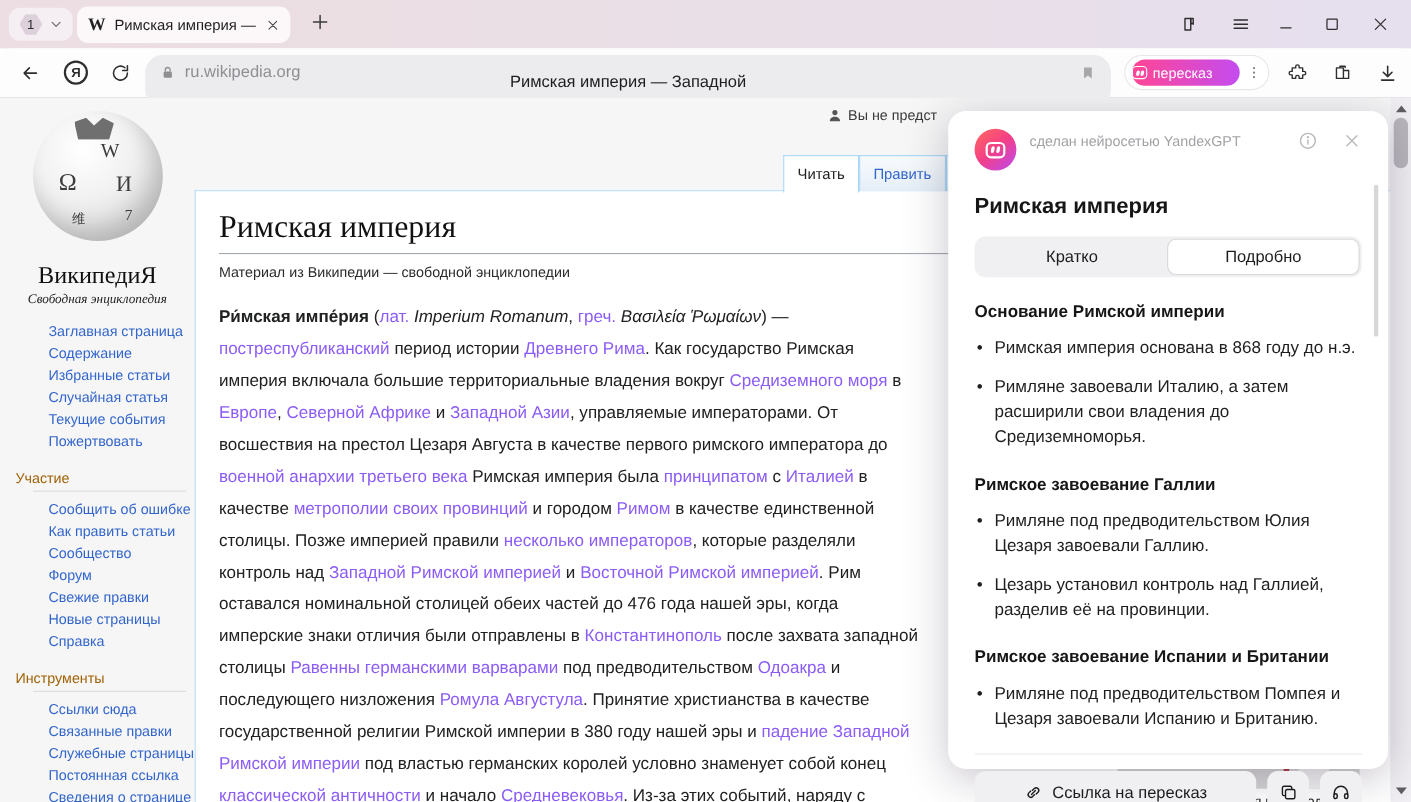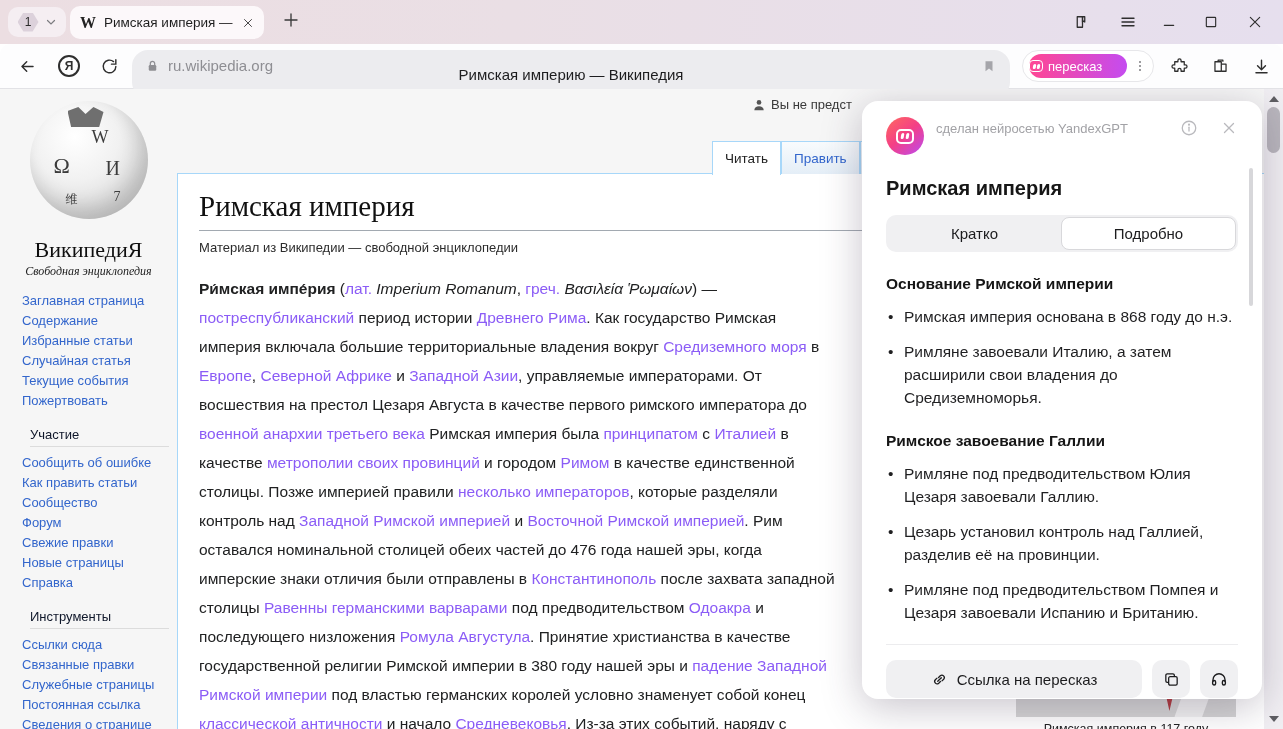--- a/index.html
+++ b/index.html
@@ -50,24 +50,24 @@
   
   .sidebar { position:absolute; left:0; top:0; width:177px; padding-top:12px; }
   .globe { position:relative; width:118px; height:118px; margin:0 auto; border-radius:50%;
     background:radial-gradient(circle at 38% 30%,#ffffff 0%,#f1f1f1 40%,#dadada 72%,#c2c2c2 100%);
     box-shadow:inset -8px -12px 18px rgba(0,0,0,.14); }
   .globe span { position:absolute; font-family:"Liberation Serif",serif; color:#3c3c3c; }
   .g-notch { position:absolute; left:38px; top:6px; width:36px; height:20px; background:#6f6f6f;
     clip-path:polygon(10% 100%,0 20%,30% 0,50% 35%,72% 0,100% 25%,88% 100%); }
   .wordmark { text-align:center; font-size:22px; color:#0f0f0f; margin-top:18px; }
   .tagline { text-align:center; font-size:12px; font-style:italic; color:#222; margin-top:1px; }
-  .snav { margin-top:12px; padding-left:22px; list-style:none; }
+  .snav { margin-top:12px; padding-left:44px; list-style:none; }
   .snav li { font-size:13px; line-height:20px; }
   .snav a { color:#3366cc; text-decoration:none; cursor:pointer; }
-  .shead { padding-left:30px; margin-top:16px; font-size:13px; color:#0f172a; }
+  .shead { padding-left:14px; margin-top:16px; font-size:13px; color:#a16207; }
   .sline { margin:4px 8px 6px 30px; border:none; border-top:1px solid #dcdcdc; }
 
   
   .userbar { position:absolute; left:752px; top:8px; display:flex; align-items:center; gap:5px;
     font-size:13px; color:#3a3a3a; white-space:nowrap; }
   .wtabs { position:absolute; top:52px; display:flex; }
   .wtab { height:33px; padding:0 12px; display:flex; align-items:center; font-size:13.5px;
     border:1px solid #a7d7f9; border-bottom:none; background:linear-gradient(#f8fbfd,#e4eef7);
     color:#3366cc; cursor:pointer; white-space:nowrap; }
   .wtab.active { background:#fff; color:#222; position:relative; z-index:2; height:34px; }
@@ -194,21 +194,21 @@
       </svg>
   </div>
   <div class="addressbar">
     <span style="position:absolute;left:13px;top:8px">
       <svg width="15" height="16" viewBox="0 0 24 24">
           <rect x="6" y="10.5" width="12" height="9" rx="2" fill="#8e8e93"></rect>
           <path d="M8.5 10.5V8a3.5 3.5 0 0 1 7 0v2.5" fill="none" stroke="#8e8e93" stroke-width="2"></path>
         </svg>
     </span>
     <span class="ab-url">ru.wikipedia.org</span>
-    <span class="ab-title">Римская империю — Википедия</span>
+    <span class="ab-title">Римская империя — Западной</span>
     <span style="position:absolute;right:14px;top:8px">
       <svg width="14" height="16" viewBox="0 0 24 24">
           <path d="M6 4h12v17l-6-4.6L6 21z" fill="#a5a5aa"></path>
         </svg>
     </span>
   </div>
   <div class="pereskaz-wrap">
     <div class="pereskaz-pill">
       <span class="qbox">
           <i></i>
@@ -364,20 +364,21 @@
       </ul>
     </div>
     <div class="p-sec">
       <h3>Римское завоевание Галлии</h3>
       <ul>
         <li>Римляне под предводительством Юлия Цезаря завоевали Галлию.</li>
         <li>Цезарь установил контроль над Галлией, разделив её на провинции.</li>
       </ul>
     </div>
     <div class="p-sec">
+      <h3>Римское завоевание Испании и Британии</h3>
       <ul>
         <li>Римляне под предводительством Помпея и Цезаря завоевали Испанию и Британию.</li>
       </ul>
     </div>
 
     <div class="p-div"></div>
 
     <div class="p-footer">
       <button class="link-btn">
         <svg width="17" height="17" viewBox="0 0 24 24" fill="none" stroke="#1c1c1e" stroke-width="1.8" stroke-linecap="round">

